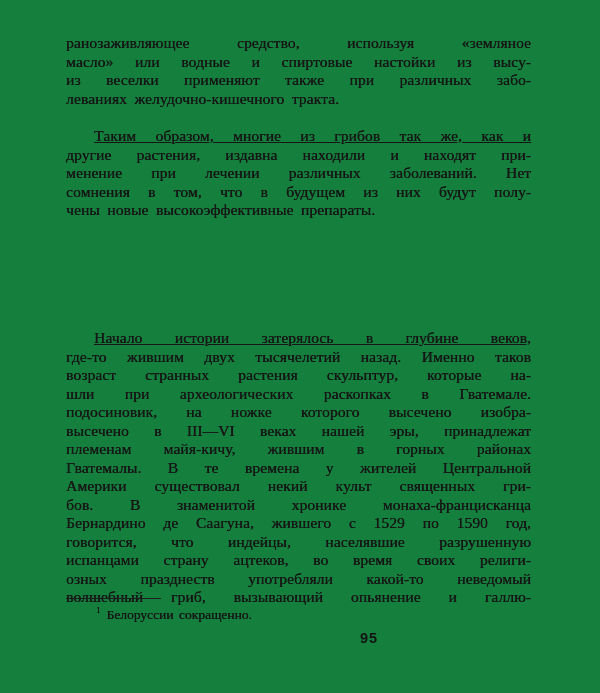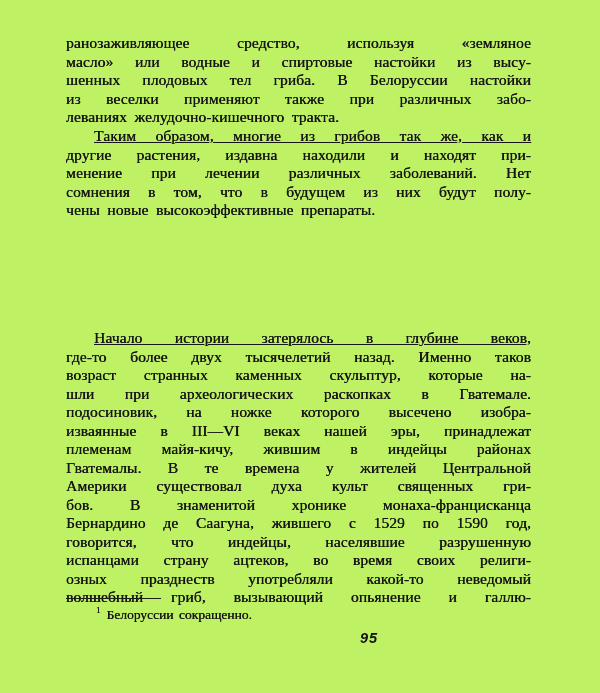--- a/index.html
+++ b/index.html
@@ -7,21 +7,21 @@
   body {
     width: 600px; height: 693px;
     background: #fcfcfa;
     font-family: "Liberation Serif", "DejaVu Serif", serif;
     color: #161616;
   }
   .page {
     position: relative;
     width: 600px; height: 693px;
     overflow: hidden;
-    background: #bef264;
+    background: #15803d;
   }
   .col { position: absolute; left: 66px; width: 465px; }
 
   .para .line {
     font-size: 15.5px;
     line-height: 18.5px;
     height: 18.5px;
     text-align: justify;
     text-align-last: justify;
     letter-spacing: 0.1px;
@@ -71,55 +71,53 @@
   .footnote sup { font-size: 9px; margin-right: 6px; }
 
   .page-number {
     position: absolute;
     left: 360px; top: 630px;
     font-family: "Liberation Sans", "DejaVu Sans", sans-serif;
     font-weight: bold;
     font-size: 14.5px;
     letter-spacing: 1px;
     color: #121212;
-    font-style: italic;
   }
 </style>
 </head>
 <body>
 
 <div class="page">
 
   <div class="col para" id="para1">
       <div class="line">ранозаживляющее средство, используя «земляное</div>
       <div class="line">масло» или водные и спиртовые настойки из высу-</div>
-      <div class="line">шенных плодовых тел гриба. В Белоруссии настойки</div>
       <div class="line">из веселки применяют также при различных забо-</div>
       <div class="line flush-left">леваниях желудочно-кишечного тракта.</div>
     </div>
 
   <div class="col para" id="para2">
       <div class="line indent">Таким образом, многие из грибов так же, как и</div>
       <div class="line">другие растения, издавна находили и находят при-</div>
       <div class="line">менение при лечении различных заболеваний. Нет</div>
       <div class="line">сомнения в том, что в будущем из них будут полу-</div>
       <div class="line flush-left">чены новые высокоэффективные препараты.</div>
     </div>
 
 
   <div class="col para" id="para3">
       <div class="line indent">Начало истории затерялось в глубине веков,</div>
-      <div class="line">где-то более двух тысячелетий назад. Именно таков</div>
-      <div class="line">возраст странных каменных скульптур, которые на-</div>
+      <div class="line">где-то жившим двух тысячелетий назад. Именно таков</div>
+      <div class="line">возраст странных растения скульптур, которые на-</div>
       <div class="line">шли при археологических раскопках в Гватемале.</div>
       <div class="line">подосиновик, на ножке которого высечено изобра-</div>
-      <div class="line">изваянные в III—VI веках нашей эры, принадлежат</div>
-      <div class="line">племенам майя-кичу, жившим в индейцы районах</div>
+      <div class="line">высечено в III—VI веках нашей эры, принадлежат</div>
+      <div class="line">племенам майя-кичу, жившим в горных районах</div>
       <div class="line">Гватемалы. В те времена у жителей Центральной</div>
-      <div class="line">Америки существовал духа культ священных гри-</div>
+      <div class="line">Америки существовал некий культ священных гри-</div>
       <div class="line">бов. В знаменитой хронике монаха-францисканца</div>
       <div class="line">Бернардино де Саагуна, жившего с 1529 по 1590 год,</div>
       <div class="line">говорится, что индейцы, населявшие разрушенную</div>
       <div class="line">испанцами страну ацтеков, во время своих религи-</div>
       <div class="line">озных празднеств употребляли какой-то неведомый</div>
       <div class="line">волшебный гриб, вызывающий опьянение и галлю-</div>
     </div>
 
   <div class="footnote-rule"></div>
 

